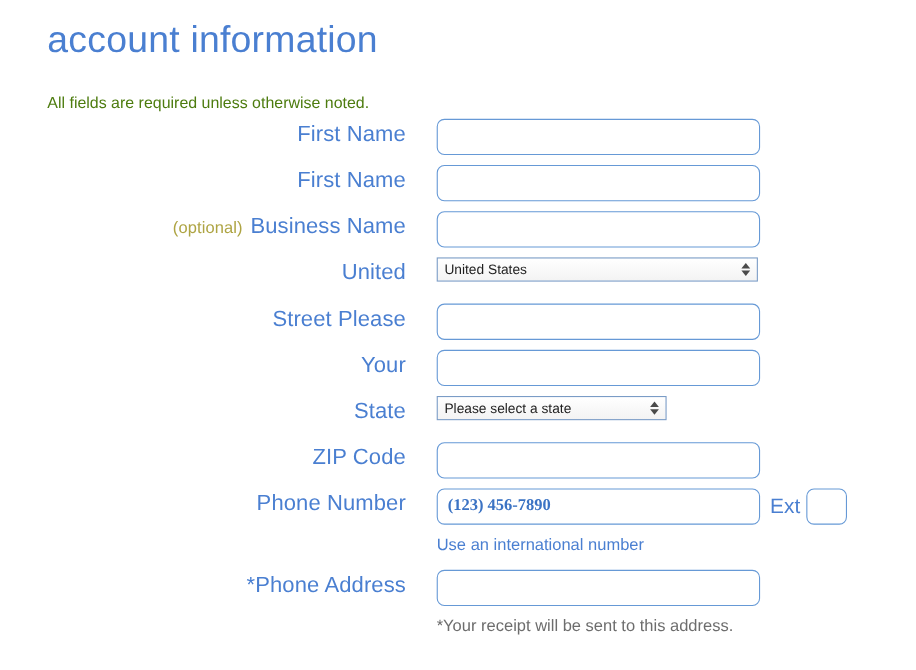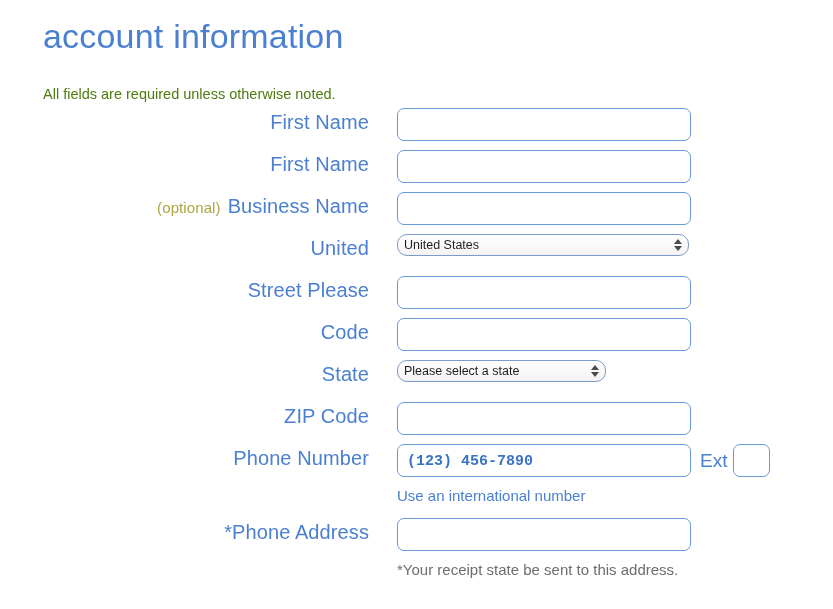--- a/index.html
+++ b/index.html
@@ -94,21 +94,21 @@
 
   
   .text-input {
     width: 294px;
     height: 33px;
     box-sizing: border-box;
     border: 1px solid #6699d6;
     border-radius: 7px;
     background: #ffffff;
     outline: none;
-    font-family: Liberation Mono, monospace;
+    font-family: Liberation Serif, serif;
     font-size: 14px;
     color: #3b6fb5;
     padding: 0 9px;
   }
   .text-input::placeholder {
     color: #3b73c4;
     font-weight: bold;
     font-size: 15px;
     opacity: 1;
   }
@@ -138,21 +138,21 @@
 
   
   .select-wrap {
     position: relative;
     display: inline-block;
   }
   .select-box {
     height: 22px;
     box-sizing: border-box;
     border: 1px solid #7a9cc6;
-    border-radius: 10px;
+    border-radius: 0;
     background: linear-gradient(#ffffff, #f3f3f3);
     display: flex;
     align-items: center;
     padding: 0 6px;
     font-size: 12.5px;
     color: #1e1e1e;
     font-family: "Liberation Sans", sans-serif;
     white-space: nowrap;
   }
   .select-box.country { width: 292px; }
@@ -262,21 +262,21 @@
       <div class="label-cell">
         <span class="field-label">Street Please</span>
       </div>
       <div class="field-cell">
         <input class="text-input" type="text" value="" style="">
       </div>
     </div>
 
     <div class="row">
       <div class="label-cell">
-        <span class="field-label">Code</span>
+        <span class="field-label">Your</span>
       </div>
       <div class="field-cell">
         <input class="text-input" type="text" value="" style="">
       </div>
     </div>
 
     <div class="row">
       <div class="label-cell">
         <span class="field-label">State</span>
       </div>
@@ -325,18 +325,18 @@
         <span class="field-label"><span class="star">*</span><span>Phone Address</span></span>
       </div>
       <div class="field-cell">
         <input class="text-input" type="text" value="" style="">
       </div>
     </div>
 
     <div class="note-row">
       <div class="label-cell"></div>
       <div class="note-text">
-        <span class="note-gray">*Your receipt state be sent to this address.</span>
+        <span class="note-gray">*Your receipt will be sent to this address.</span>
       </div>
     </div>
 
   </div>
 </div>
 
 </body></html>

